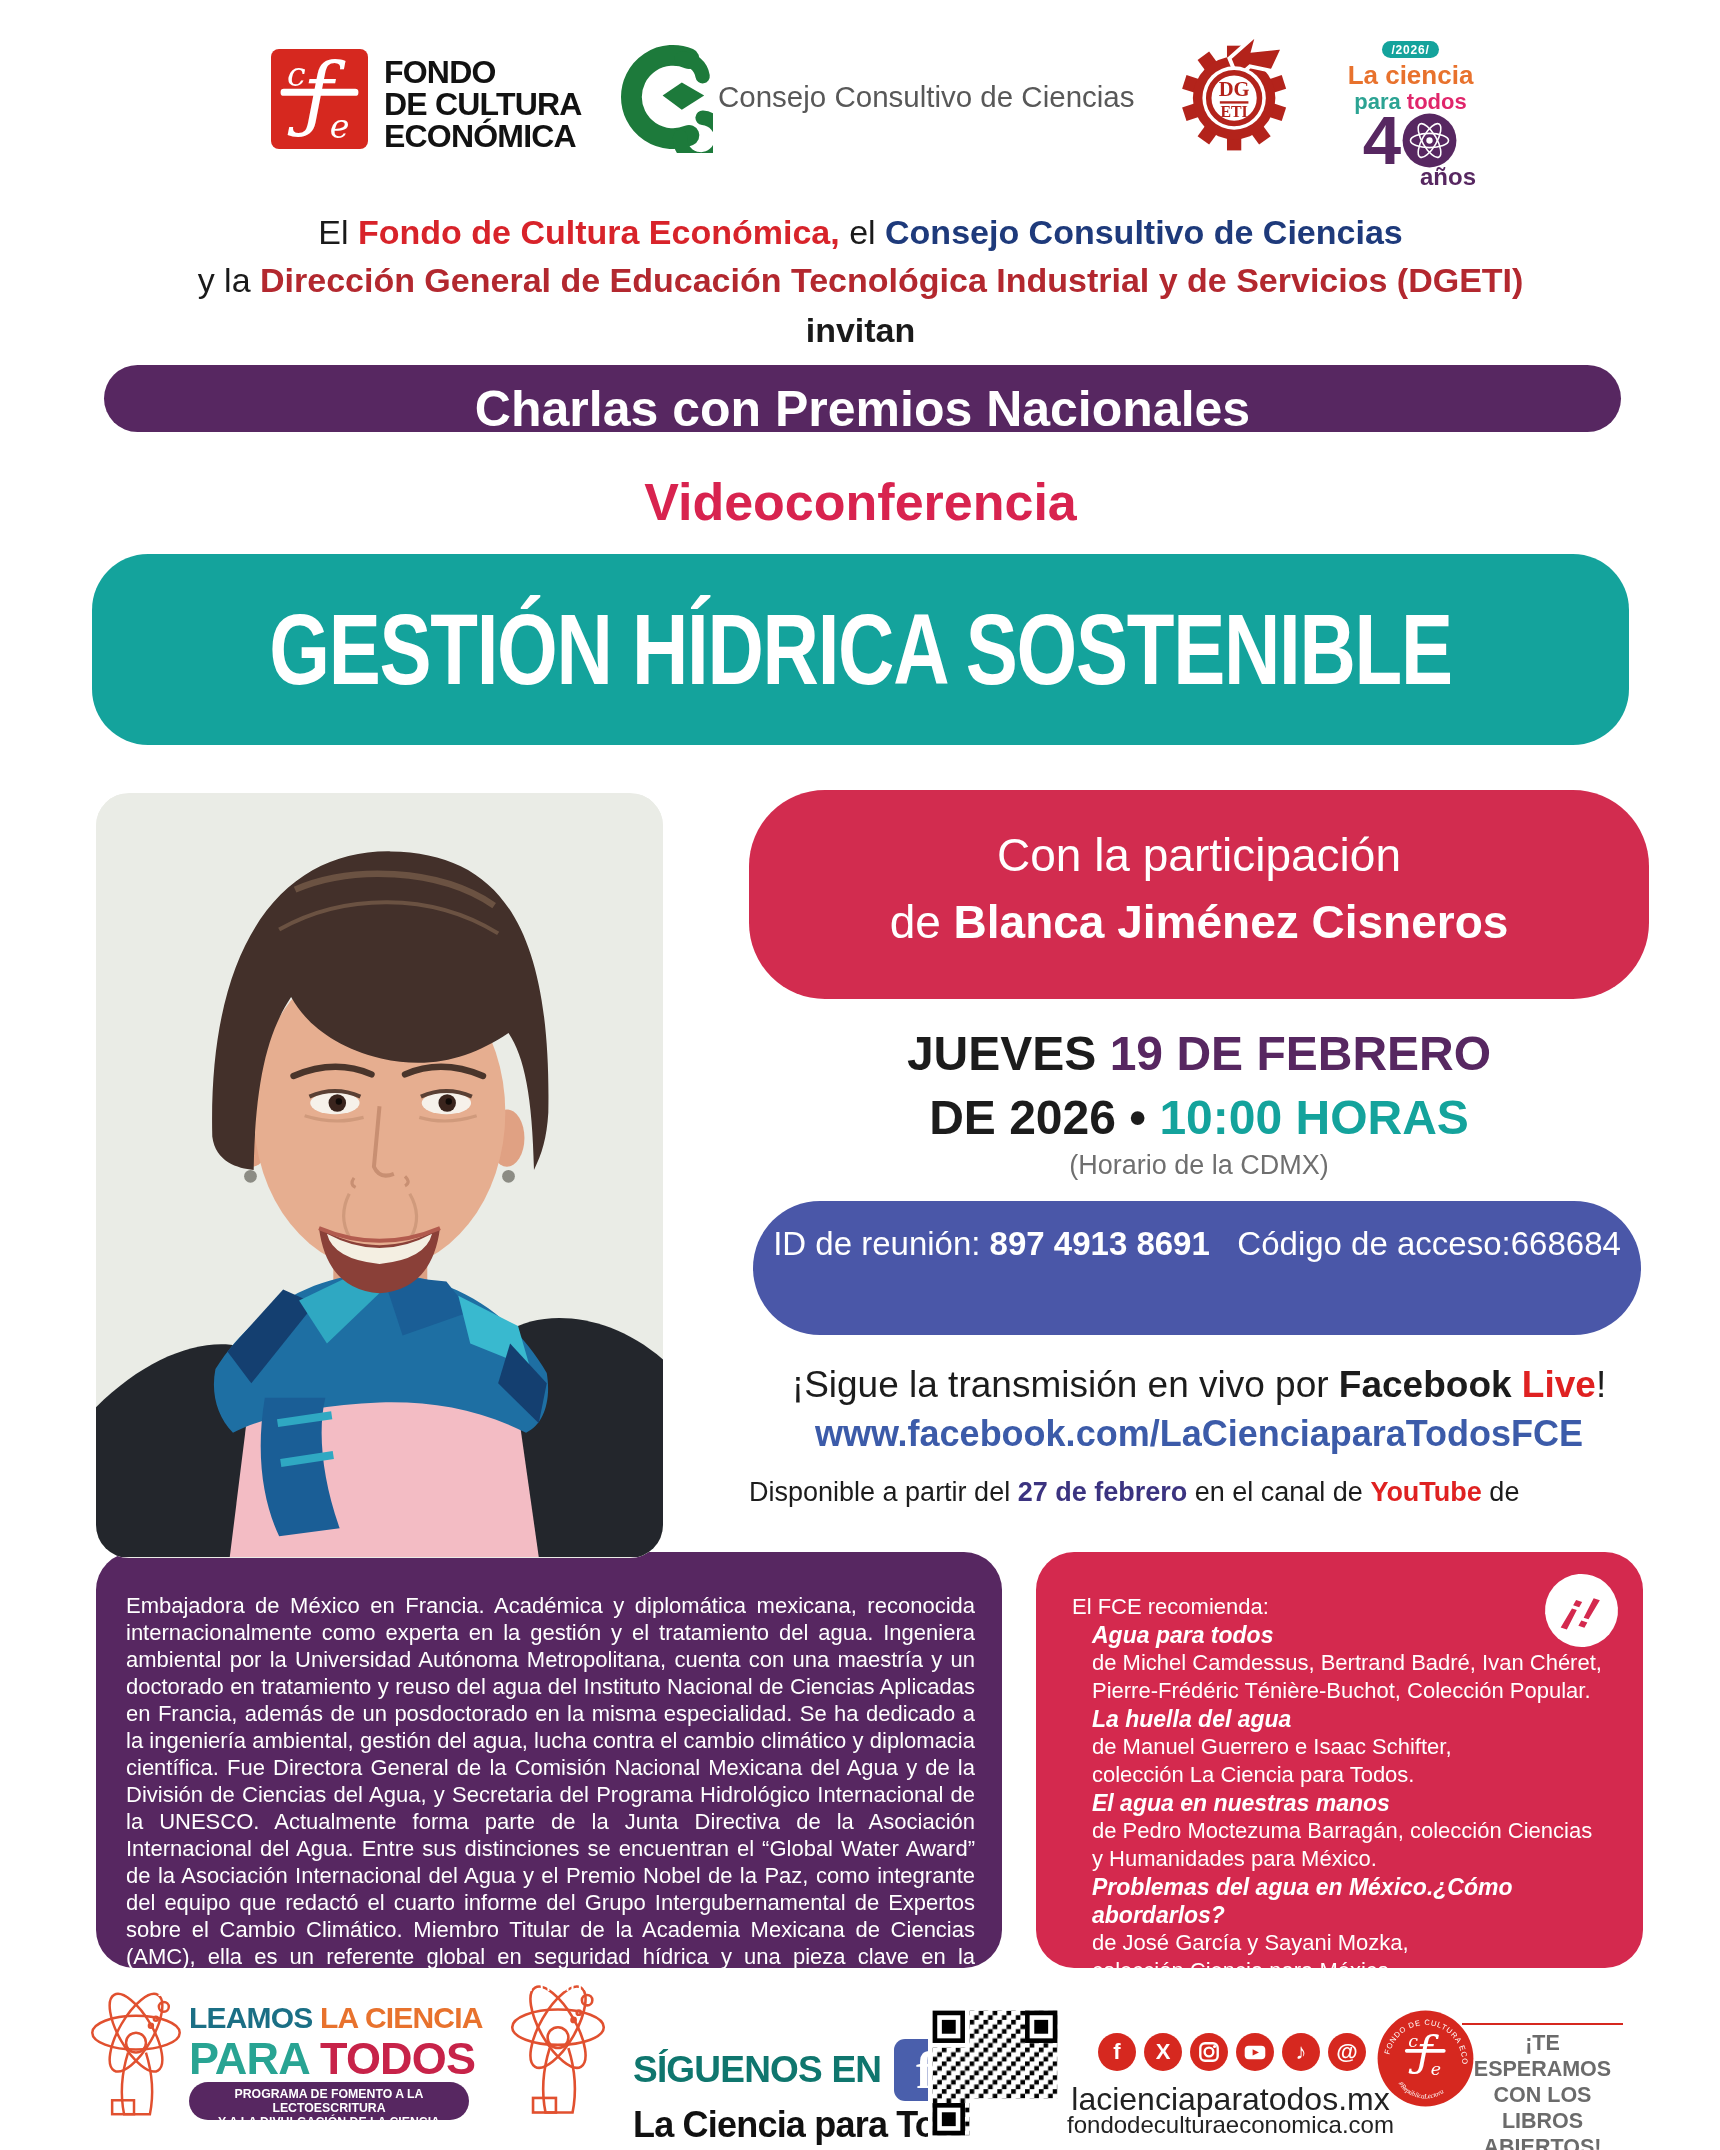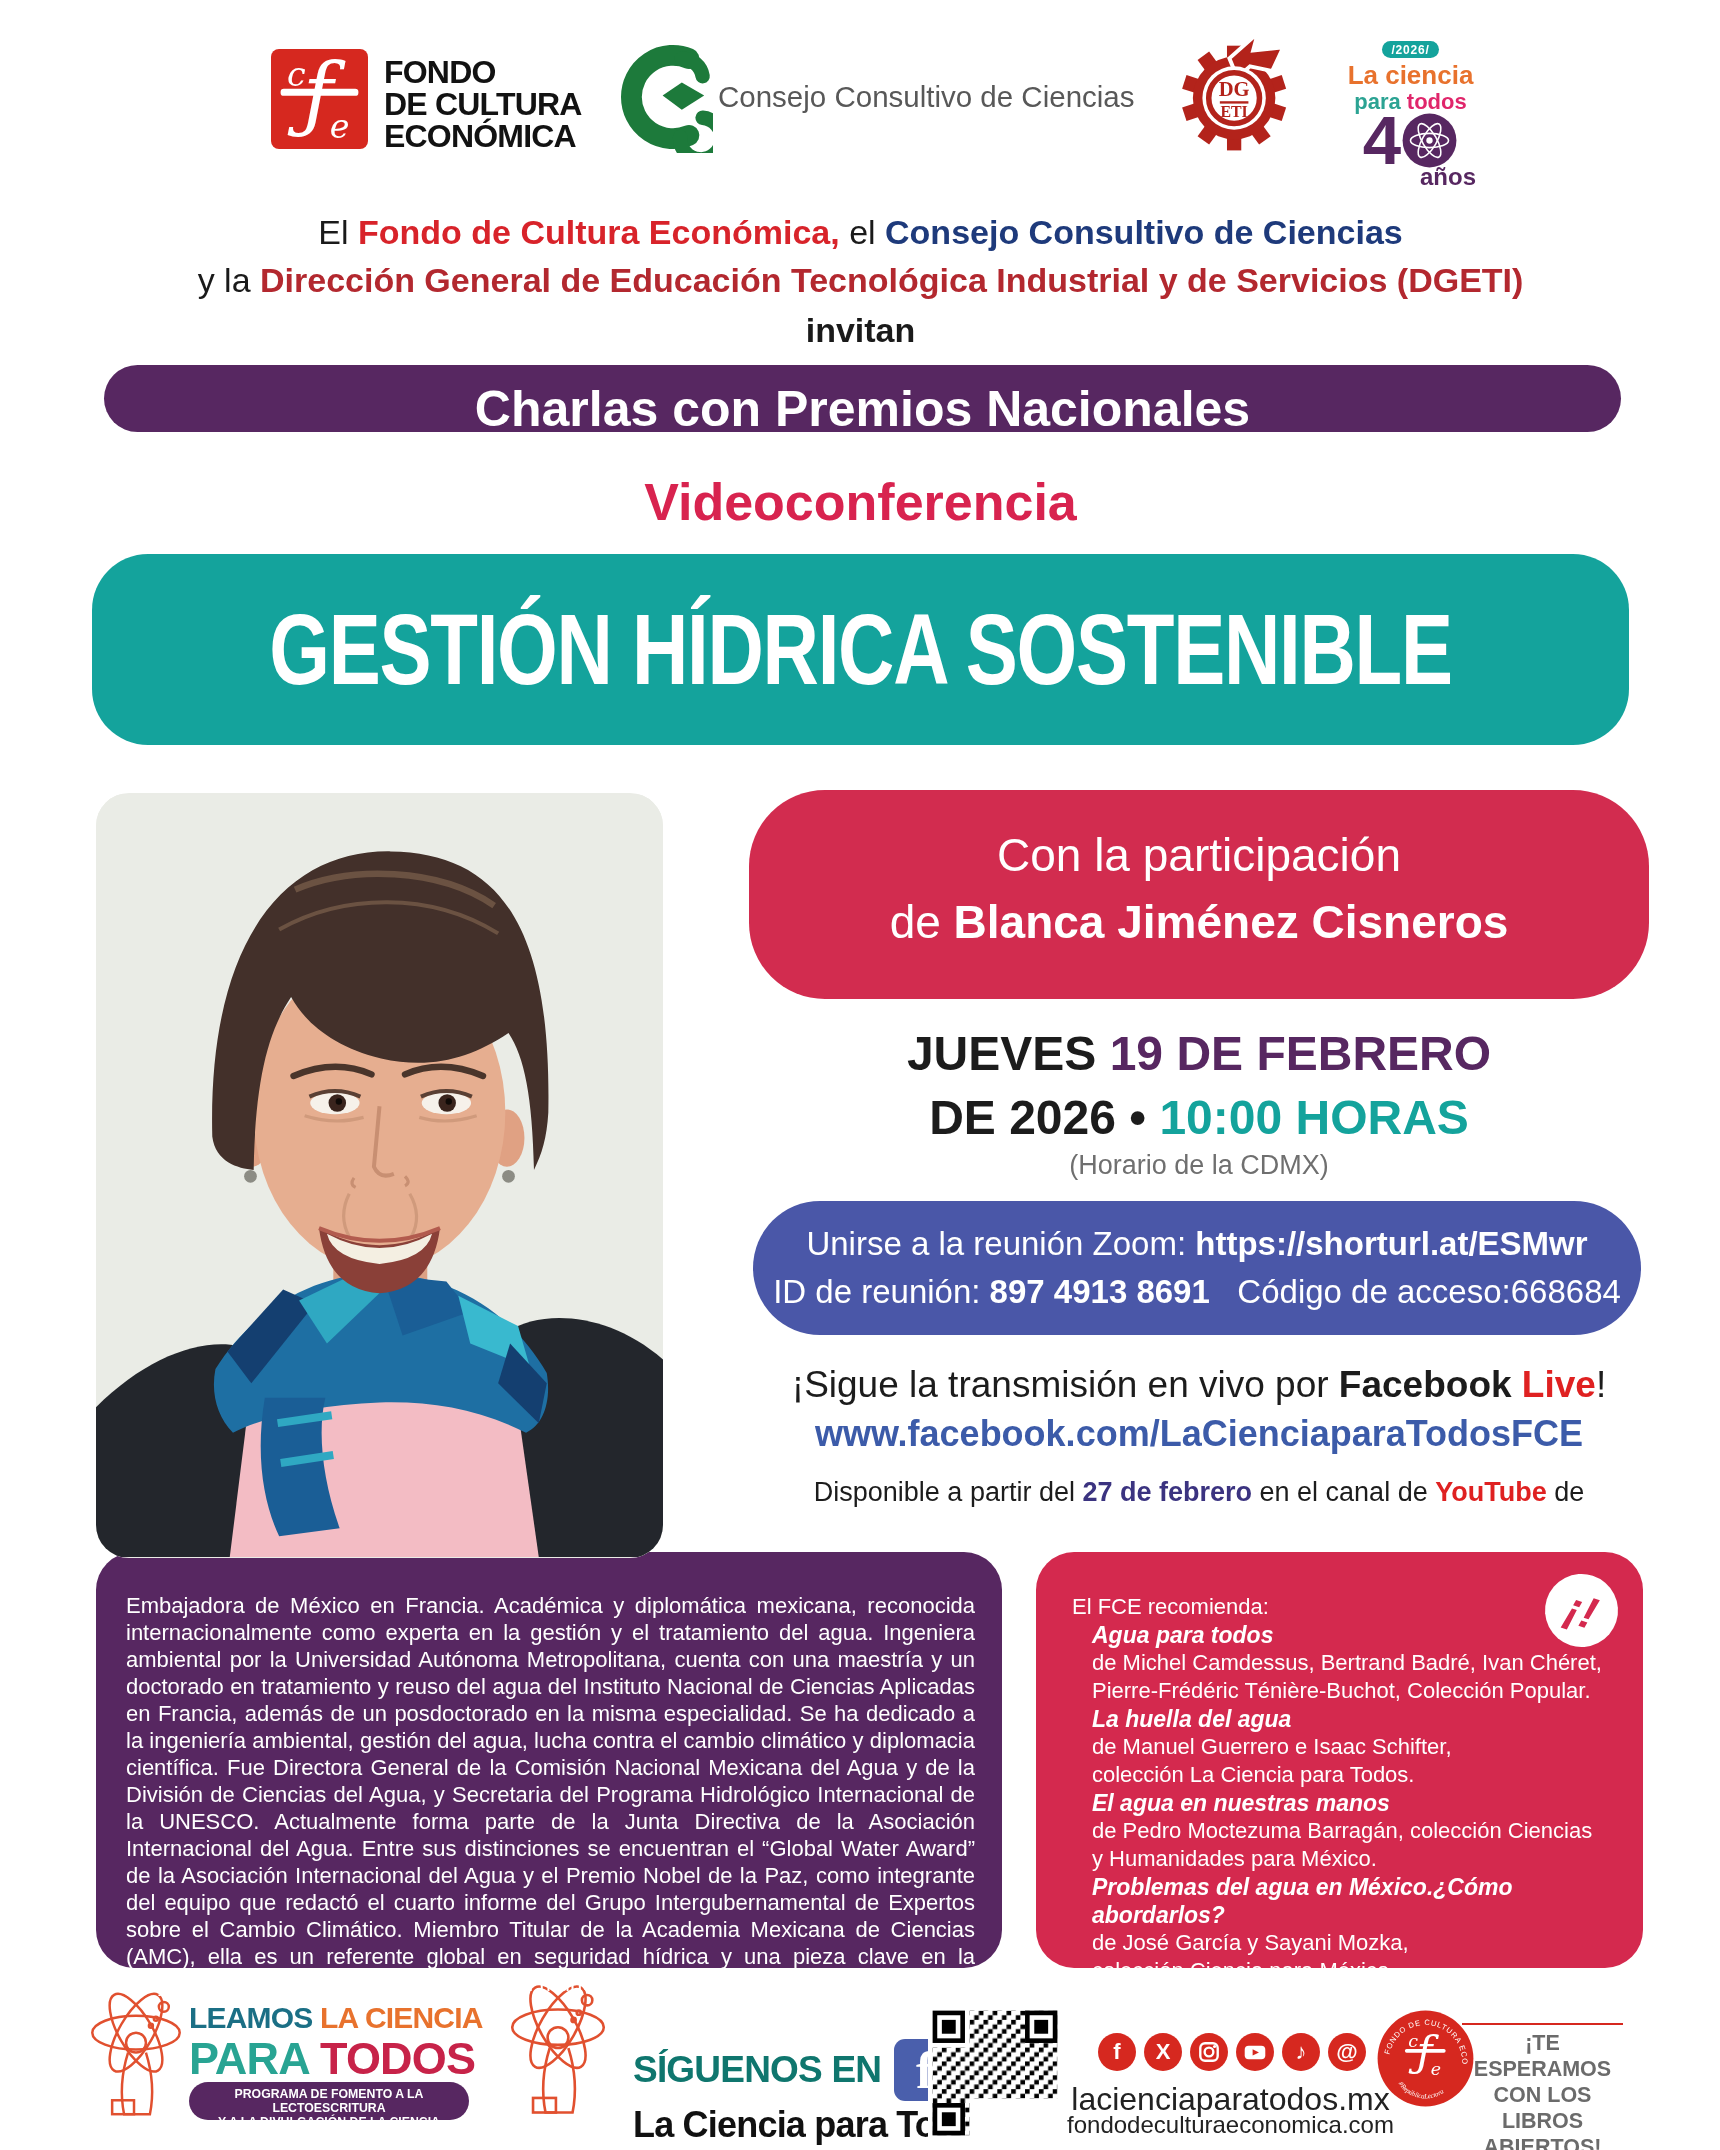--- a/index.html
+++ b/index.html
@@ -52,21 +52,21 @@
   
   #pill-zoom{left:753px;top:1201px;width:888px;height:134px;background:#4A57A8;border-radius:67px;color:#fff;text-align:center;}
   #pill-zoom .zl{font-size:33px;margin-top:0;}
   #pill-zoom .zl:first-child{margin-top:24px;margin-bottom:9.6px;}
   #pill-zoom b{font-weight:700;}
 
   
   #fb-line{left:749px;top:1364px;width:900px;text-align:center;font-size:37px;color:#1c1c1c;}
   #fb-line b{font-weight:700;} #fb-line .live{color:#DF2121;font-weight:700;}
   #fb-url{left:749px;top:1413px;width:900px;text-align:center;font-size:36px;font-weight:700;color:#3C5BA9;}
-  .yt-line{left:749px;width:900px;text-align:center;font-size:27px;color:#1c1c1c;}
+  .yt-line{left:749px;width:900px;font-size:27px;color:#1c1c1c;}
   #yt1{top:1477px;} #yt2{top:1513px;}
   .indigo-b{color:#3B3380;font-weight:700;} .yt-red{color:#DF2121;font-weight:700;} .blk-b{font-weight:700;}
 
   
   #bio-box{left:96px;top:1552px;width:906px;height:416px;background:#572761;border-radius:38px;color:#fff;z-index:2;}
   #bio-inner{padding:40px 27px 0 30px;}
   #bio-title{font-size:23px;font-weight:700;margin-bottom:6.4px;}
   #bio-body{font-size:22px;line-height:27px;text-align:justify;font-weight:400;}
 
   
@@ -234,23 +234,20 @@
   <div class="abs sched" id="sched1">
     <span>JUEVES </span><span class="purp">19 DE FEBRERO</span>
   </div>
   <div class="abs sched" id="sched2">
     <span>DE 2026 • </span><span class="teal">10:00 HORAS</span>
   </div>
   <div class="abs sched" id="sched3">(Horario de la CDMX)</div>
 
   <div class="abs" id="pill-zoom">
     <div class="zl">
-      <span>Unirse a la reunión Zoom: </span><b>https://shorturl.at/ESMwr</b>
-    </div>
-    <div class="zl">
       <span>ID de reunión: </span><b>897 4913 8691</b><span>   </span>&nbsp;&nbsp;<span>Código de acceso:</span><span>668684</span>
     </div>
   </div>
 
   <div class="abs" id="fb-line">
     <span>¡Sigue la transmisión en vivo por </span><b>Facebook</b><span> </span><span class="live">Live</span><span>!</span>
   </div>
   <div class="abs" id="fb-url">www.facebook.com/LaCienciaparaTodosFCE</div>
   <div class="abs yt-line" id="yt1">
     <span>Disponible a partir del </span><span class="indigo-b">27 de febrero</span><span> en el canal de </span><span class="yt-red">YouTube</span><span> de</span>

